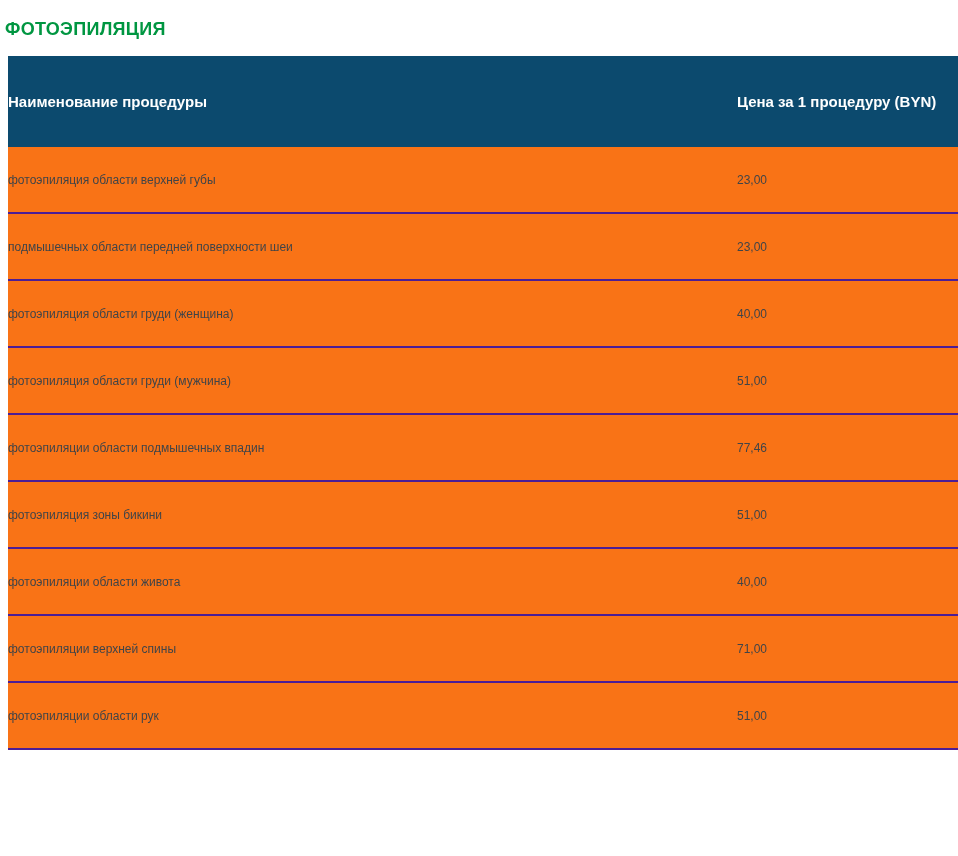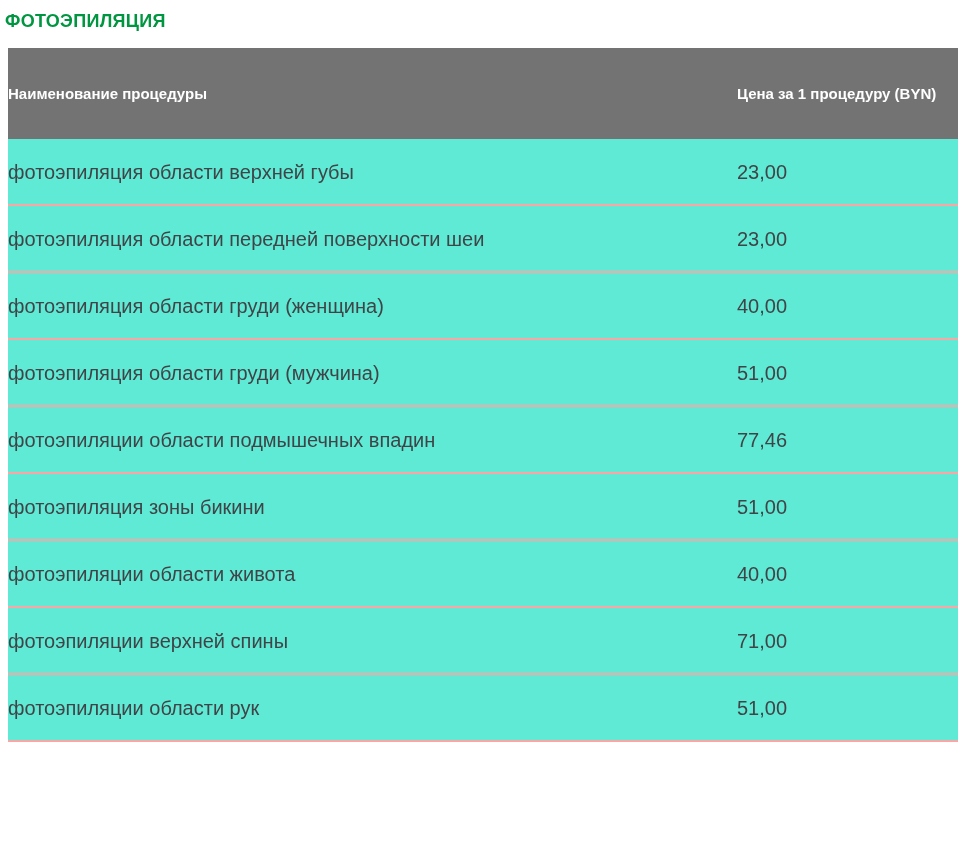--- a/index.html
+++ b/index.html
@@ -9,54 +9,54 @@
     width: 958px;
     height: 856px;
     overflow: hidden;
     font-family: "Liberation Sans", "DejaVu Sans", sans-serif;
   }
   .page-title {
     color: #009641;
     font-size: 18px;
     font-weight: bold;
     letter-spacing: 0.3px;
-    margin: 10px 0 0 5px;
+    margin: 18px 0 0 5px;
     line-height: 22px;
   }
   .table-wrap {
     margin-left: 8px;
     margin-top: 16px;
   }
   table.price-table {
     border-collapse: separate;
     border-spacing: 0;
     table-layout: fixed;
     width: 950px;
   }
   table.price-table thead th {
-    background: #737373;
+    background: #0c4a6e;
     color: #ffffff;
     font-size: 15px;
     font-weight: bold;
     text-align: left;
     vertical-align: middle;
     height: 91px;
     padding: 0;
     line-height: 24px;
   }
   th.col-name { width: 729px; padding-left: 20px; }
   th.col-price { padding-right: 55px; }
   table.price-table tbody td {
-    background: #5eead4;
+    background: #f97316;
     color: #404448;
-    font-size: 20px;
+    font-size: 12px;
     height: 65px;
     vertical-align: middle;
     padding: 0;
-    border-bottom: 2px solid #fca5a5;
+    border-bottom: 2px solid #4c1d95;
     line-height: 20px;
   }
   td.name-cell { padding-left: 20px; }
   td.price-cell { }
 </style>
 </head>
 <body>
 
 <h2 class="page-title">ФОТОЭПИЛЯЦИЯ</h2>
 
@@ -67,21 +67,21 @@
         <th class="col-name">Наименование процедуры</th>
         <th class="col-price">Цена за 1 процедуру (BYN)</th>
       </tr>
     </thead>
     <tbody>
       <tr>
         <td class="name-cell">фотоэпиляция области верхней губы</td>
         <td class="price-cell">23,00</td>
       </tr>
       <tr>
-        <td class="name-cell">фотоэпиляция области передней поверхности шеи</td>
+        <td class="name-cell">подмышечных области передней поверхности шеи</td>
         <td class="price-cell">23,00</td>
       </tr>
       <tr>
         <td class="name-cell">фотоэпиляция области груди (женщина)</td>
         <td class="price-cell">40,00</td>
       </tr>
       <tr>
         <td class="name-cell">фотоэпиляция области груди (мужчина)</td>
         <td class="price-cell">51,00</td>
       </tr>

